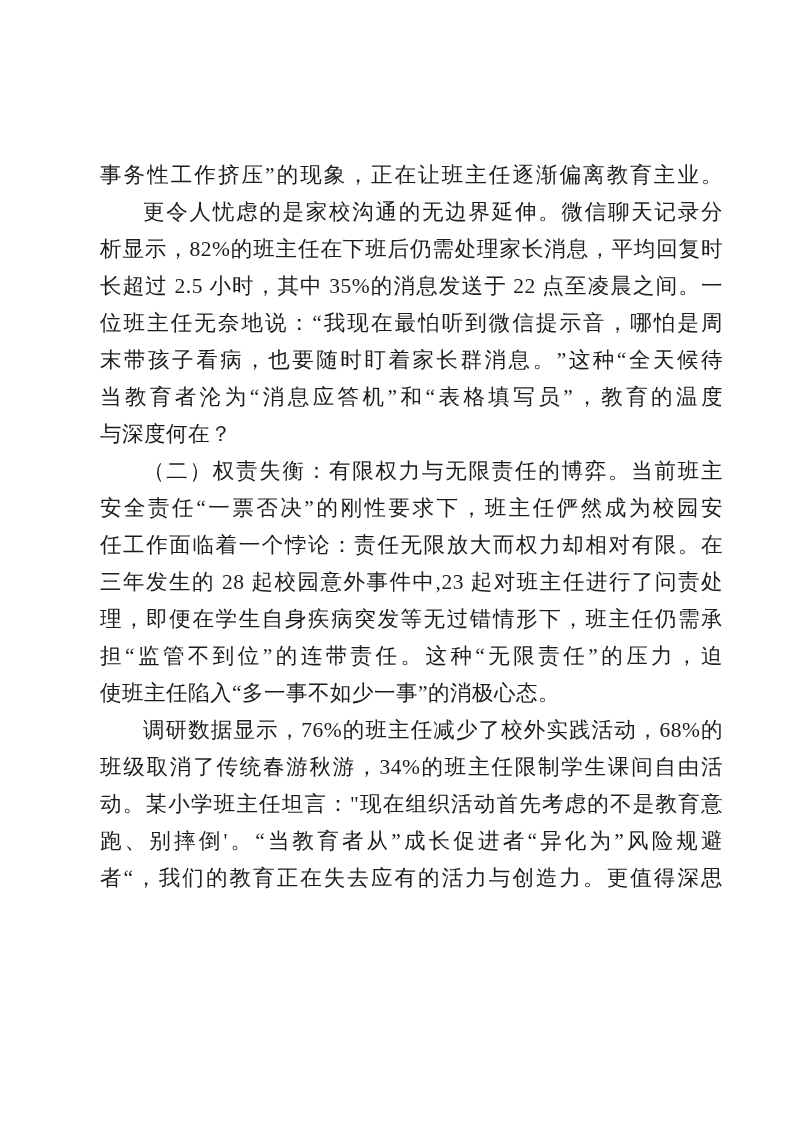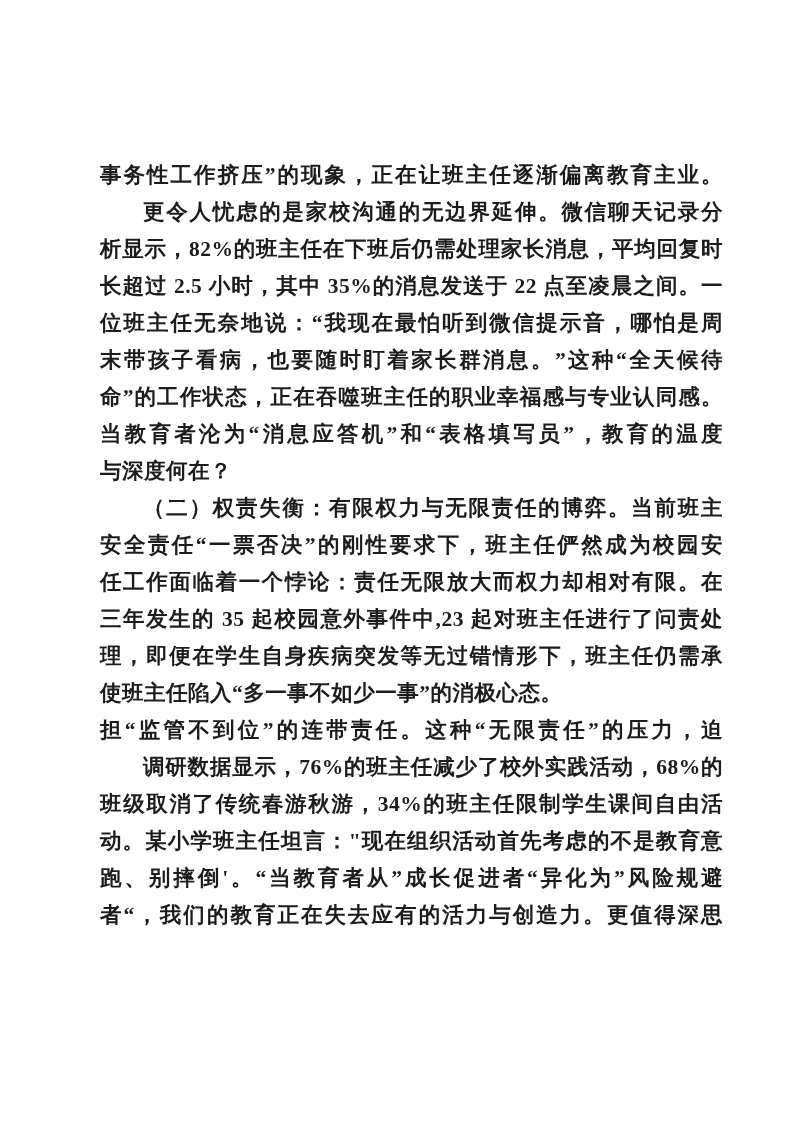--- a/index.html
+++ b/index.html
@@ -19,21 +19,21 @@
     position: absolute;
     left: 100px;
     top: 157px;
     width: 623px;
   }
   .text-line {
     height: 37px;
     line-height: 37px;
     font-size: 21.5px;
     color: #1c1c1c;
-    font-weight: 700;
+    font-weight: 400;
     text-align: left;
     letter-spacing: 0.5px;
     white-space: normal;
     overflow: visible;
   }
   .text-line.fill {
     text-align: justify;
     text-align-last: justify;
   }
   .text-line.indent {
@@ -44,29 +44,28 @@
 <body>
 
 <div class="page">
   <div class="text-block" id="text-block">
       <div class="text-line fill">事务性工作挤压”的现象，正在让班主任逐渐偏离教育主业。</div>
       <div class="text-line fill indent">更令人忧虑的是家校沟通的无边界延伸。微信聊天记录分</div>
       <div class="text-line fill">析显示，82%的班主任在下班后仍需处理家长消息，平均回复时</div>
       <div class="text-line fill">长超过 2.5 小时，其中 35%的消息发送于 22 点至凌晨之间。一</div>
       <div class="text-line fill">位班主任无奈地说：“我现在最怕听到微信提示音，哪怕是周</div>
       <div class="text-line fill">末带孩子看病，也要随时盯着家长群消息。”这种“全天候待</div>
-      <div class="text-line fill">命”的工作状态，正在吞噬班主任的职业幸福感与专业认同感。</div>
       <div class="text-line fill">当教育者沦为“消息应答机”和“表格填写员”，教育的温度</div>
       <div class="text-line">与深度何在？</div>
       <div class="text-line fill indent">（二）权责失衡：有限权力与无限责任的博弈。当前班主</div>
       <div class="text-line fill">安全责任“一票否决”的刚性要求下，班主任俨然成为校园安</div>
       <div class="text-line fill">任工作面临着一个悖论：责任无限放大而权力却相对有限。在</div>
-      <div class="text-line fill">三年发生的 35 起校园意外事件中,23 起对班主任进行了问责处</div>
+      <div class="text-line fill">三年发生的 28 起校园意外事件中,23 起对班主任进行了问责处</div>
       <div class="text-line fill">理，即便在学生自身疾病突发等无过错情形下，班主任仍需承</div>
+      <div class="text-line fill">担“监管不到位”的连带责任。这种“无限责任”的压力，迫</div>
       <div class="text-line">使班主任陷入“多一事不如少一事”的消极心态。</div>
-      <div class="text-line fill">担“监管不到位”的连带责任。这种“无限责任”的压力，迫</div>
       <div class="text-line fill indent">调研数据显示，76%的班主任减少了校外实践活动，68%的</div>
       <div class="text-line fill">班级取消了传统春游秋游，34%的班主任限制学生课间自由活</div>
       <div class="text-line fill">动。某小学班主任坦言："现在组织活动首先考虑的不是教育意</div>
       <div class="text-line fill">跑、别摔倒'。“当教育者从”成长促进者“异化为”风险规避</div>
       <div class="text-line fill">者“，我们的教育正在失去应有的活力与创造力。更值得深思</div>
     </div>
 </div>
 
 </body></html>

